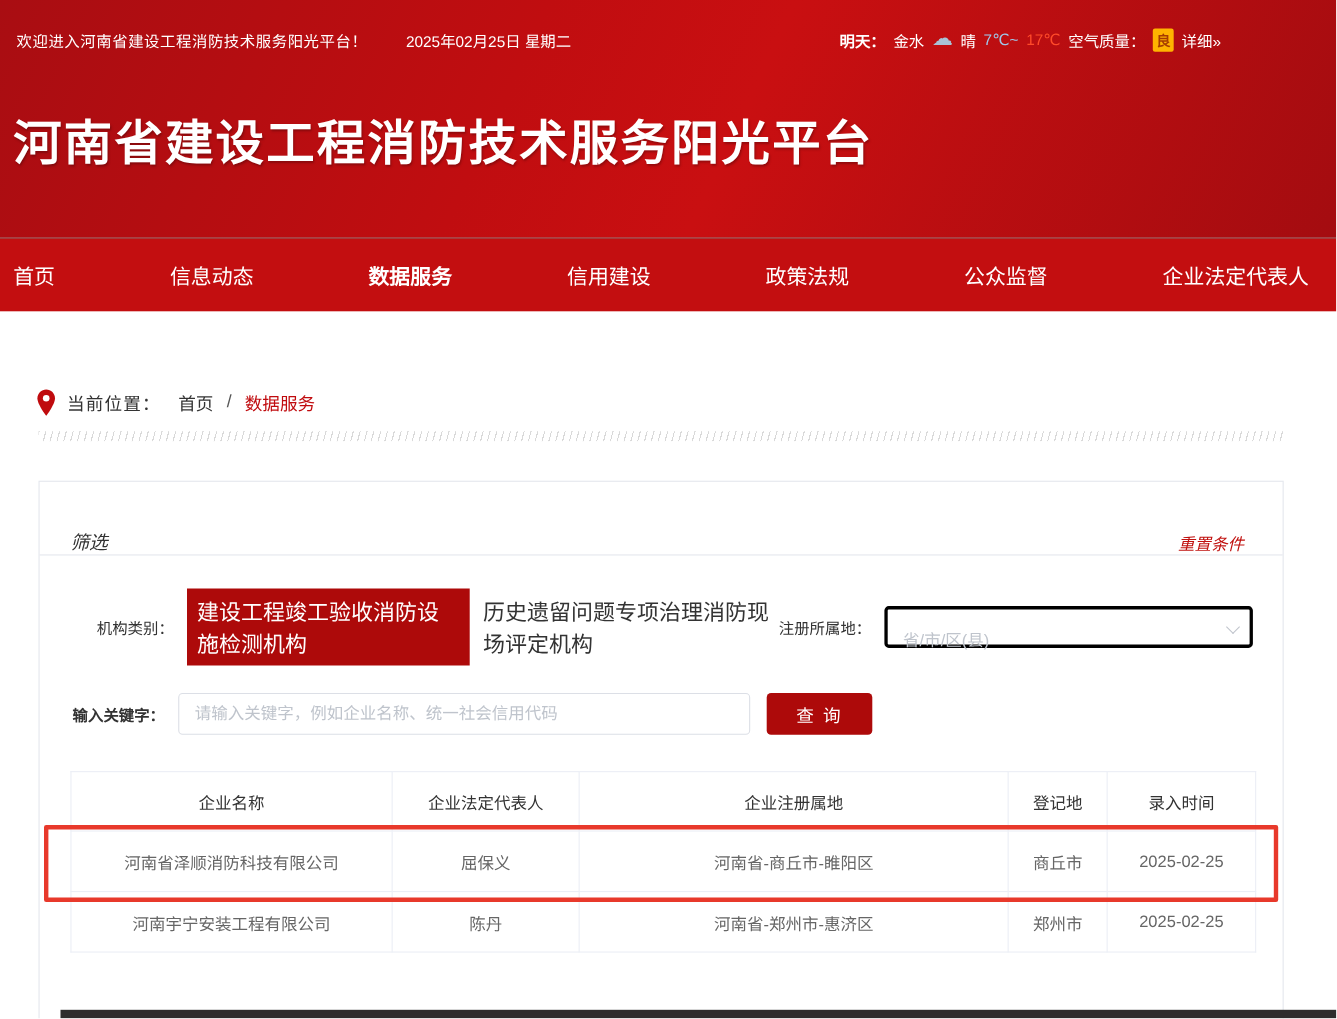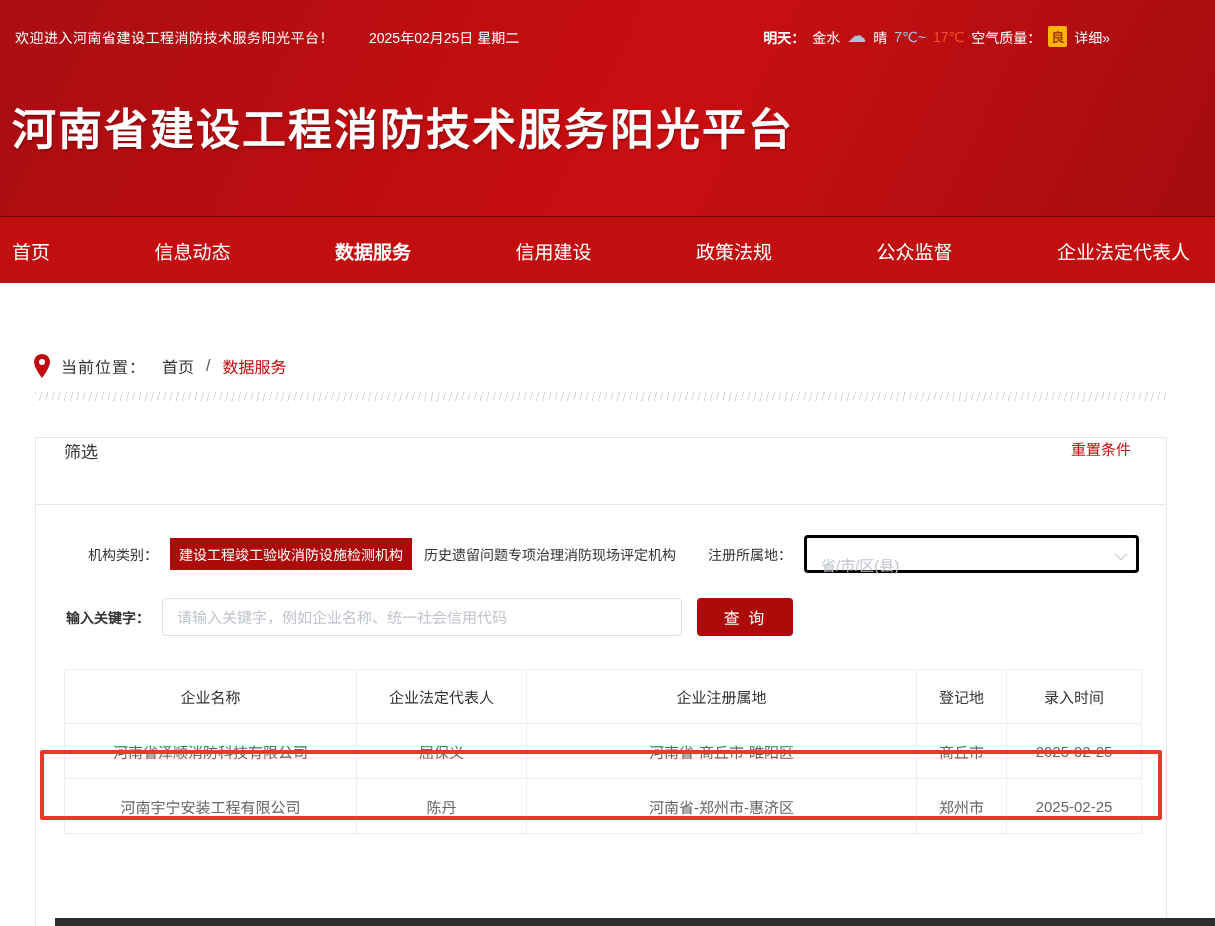--- a/index.html
+++ b/index.html
@@ -31,29 +31,29 @@
   .crumb-label { letter-spacing:1px; }
   .crumb-home { color:#333; text-decoration:none; margin-left:16px; cursor:pointer; }
   .crumb-sep { margin:0 12px; color:#555; }
   .crumb-current { color:#c00b0e; text-decoration:none; cursor:pointer; }
 
   .hatch { margin:13px 48px 0 35px; height:9px;
     background:repeating-linear-gradient(105deg,#d9d9d9 0,#d9d9d9 1px,transparent 1px,transparent 6px); }
 
   
   .panel { margin:36px 48px 0 35px; border:1px solid #e4e7ed; height:520px; background:#fff; }
-  .panel-header { height:67px; display:flex; align-items:flex-start; justify-content:space-between; padding:0 35px 0 28px; border-bottom:1px solid #e4e7ed; }
+  .panel-header { height:67px; display:flex; align-items:flex-end; justify-content:space-between; padding:0 35px 0 28px; border-bottom:1px solid #e4e7ed;font-style:italic; }
   .panel-title { font-size:17px; color:#333; }
   .reset-link { font-size:15px; color:#c0100e; text-decoration:none; cursor:pointer; }
 
   .filter-row { display:flex; align-items:center; }
   .row-category { margin-top:30px; padding:0 27px 0 52px; }
   .f-label { font-size:14px; color:#333; white-space:nowrap; }
   .category-opts { display:flex; align-items:center; margin-left:12px; }
-  .cat-opt { font-size:14px; cursor:pointer; }
+  .cat-opt { font-size:20px; cursor:pointer; }
   .cat-opt.selected { background:#ad0a0a; color:#fff; padding:6px 9px; }
   .cat-opt.plain { color:#333; margin-left:12px; }
   .region-group { margin-left:auto; display:flex; align-items:center; }
   .select-box { position:relative; width:335px; height:38px; border:3px solid #000000; border-radius:4px; margin-left:12px; display:flex; align-items:flex-start; padding:16px 30px 0 14px; cursor:pointer; background:#fff; }
   .select-placeholder { color:#bfc4cc; font-size:15px; }
   .chevron-down { position:absolute; right:12px; top:13px; width:9px; height:9px; border-right:1.5px solid #c0c4cc; border-bottom:1.5px solid #c0c4cc; transform:rotate(45deg) translateY(-2px); }
 
   .row-keyword { margin-top:25px; padding-left:30px; }
   .f-label.bold { font-weight:700; }
   .keyword-input { width:520px; height:38px; margin-left:12px; border:1px solid #dcdfe6; border-radius:4px; padding:0 14px; font-size:15px; color:#333; outline:none; font-family:inherit; }

